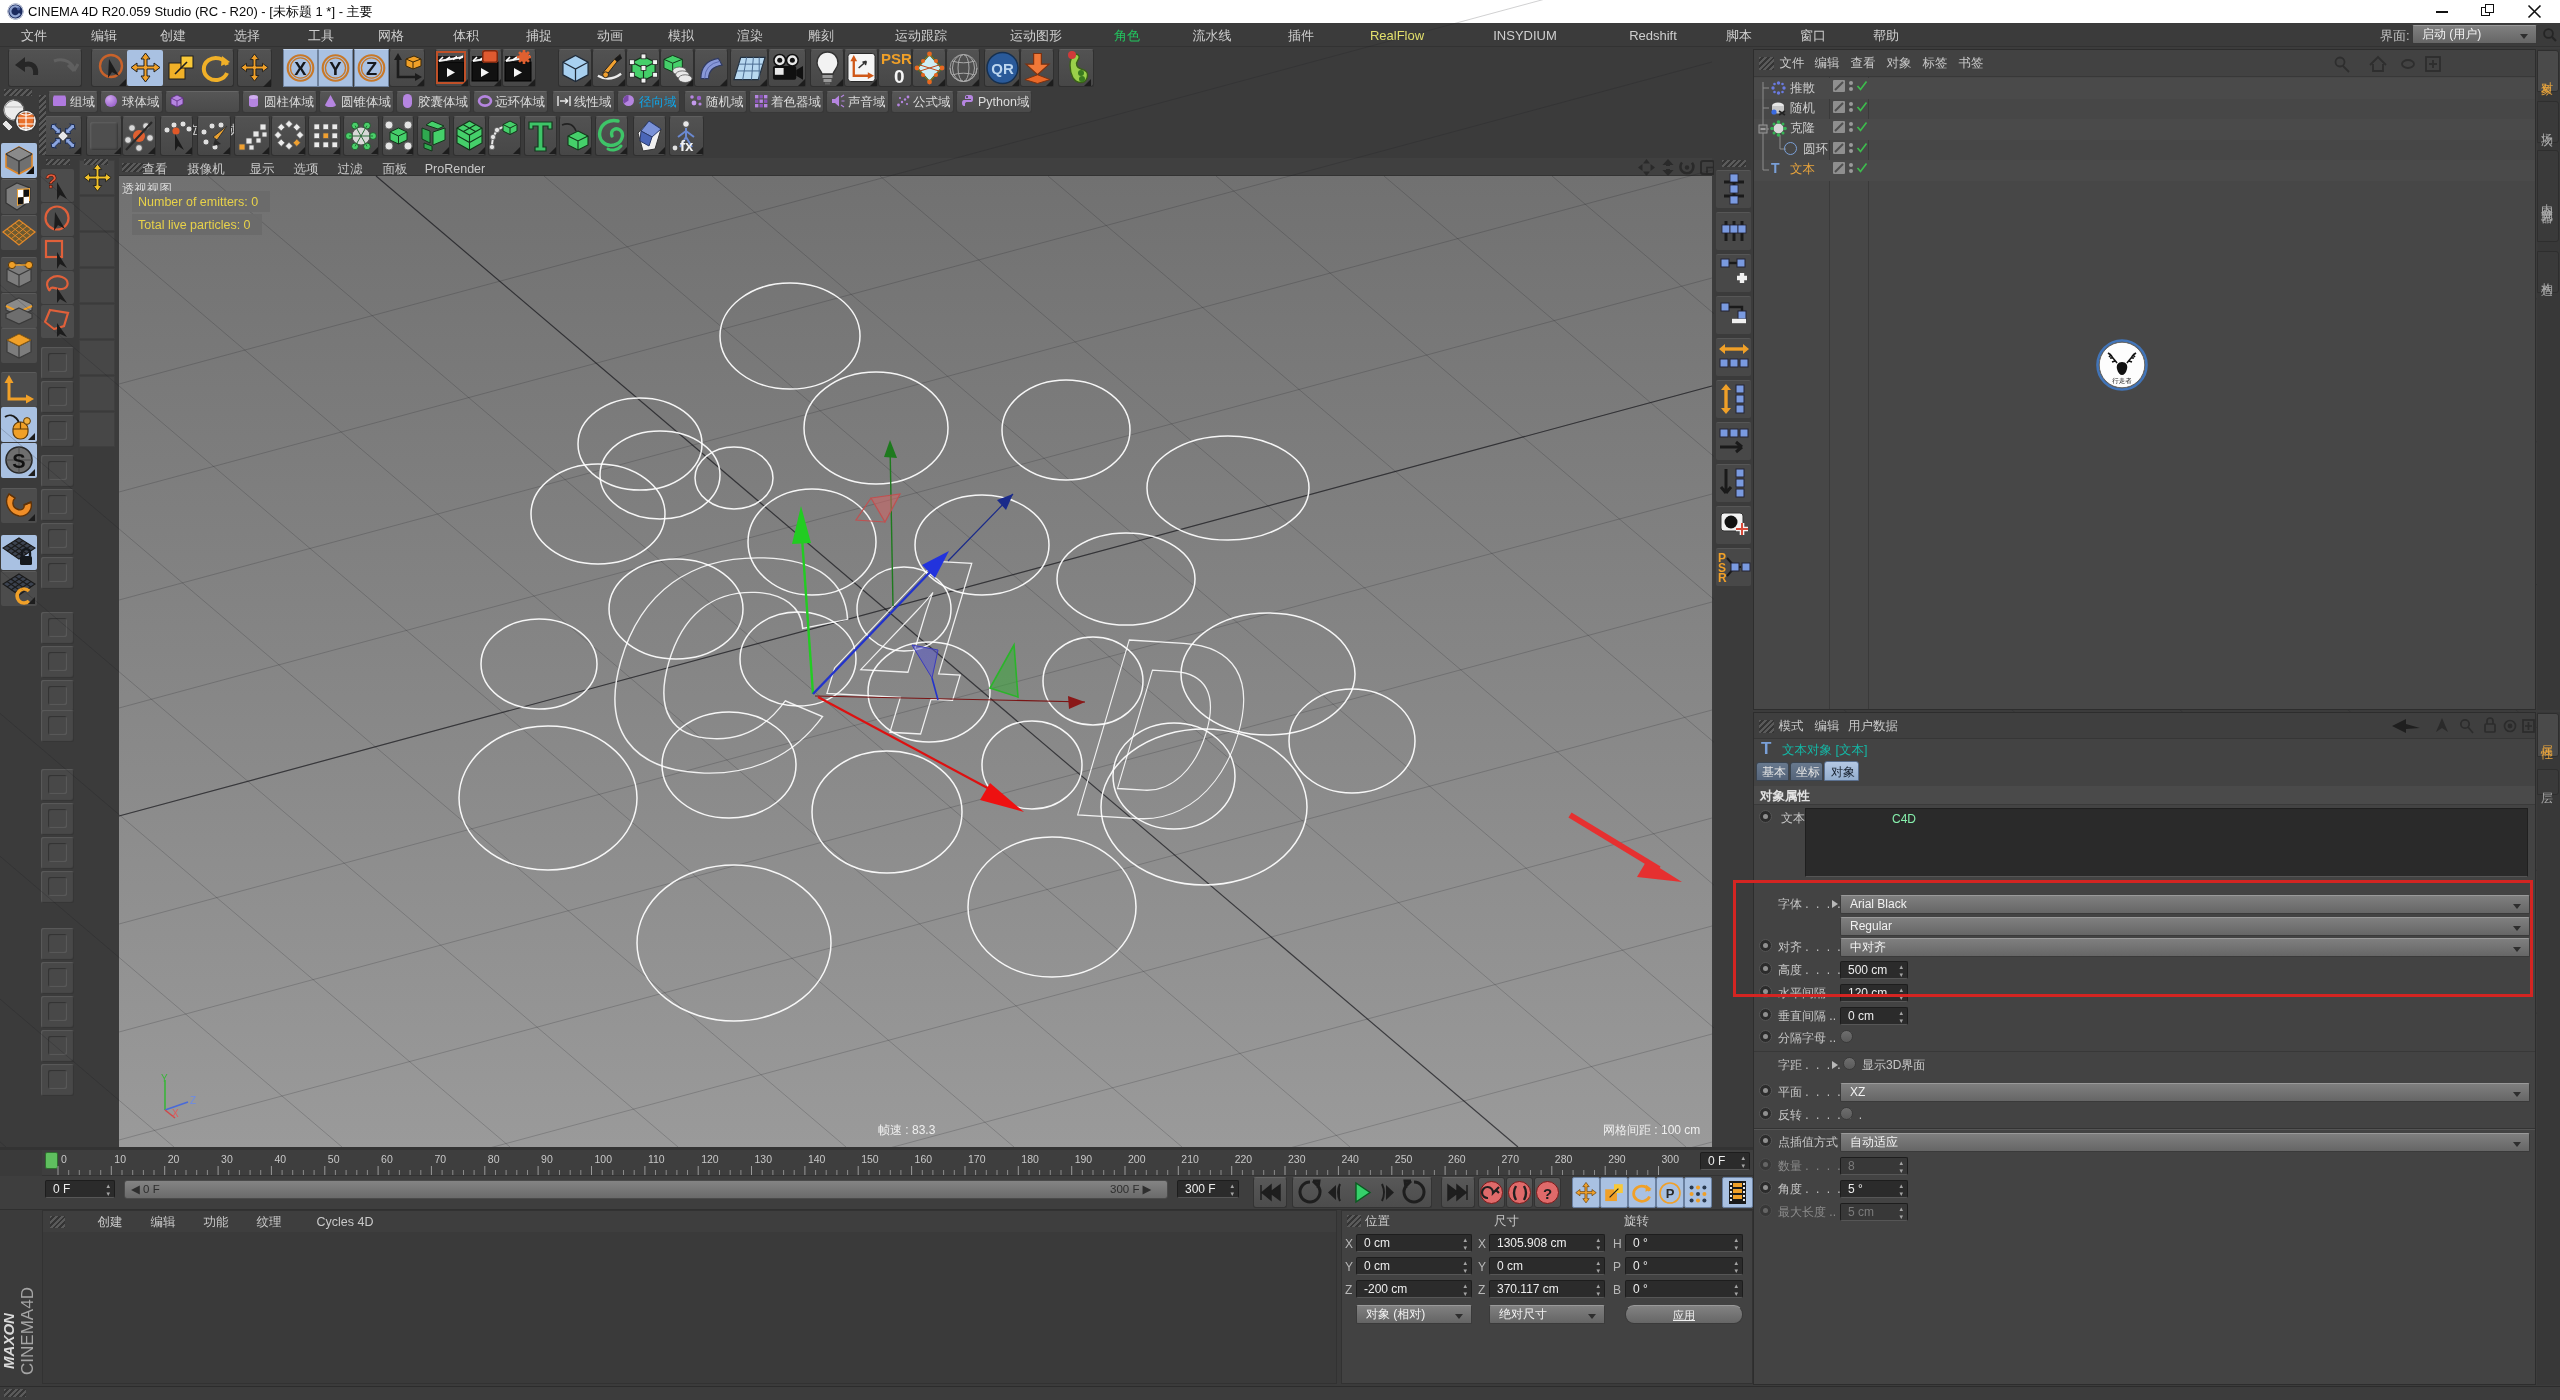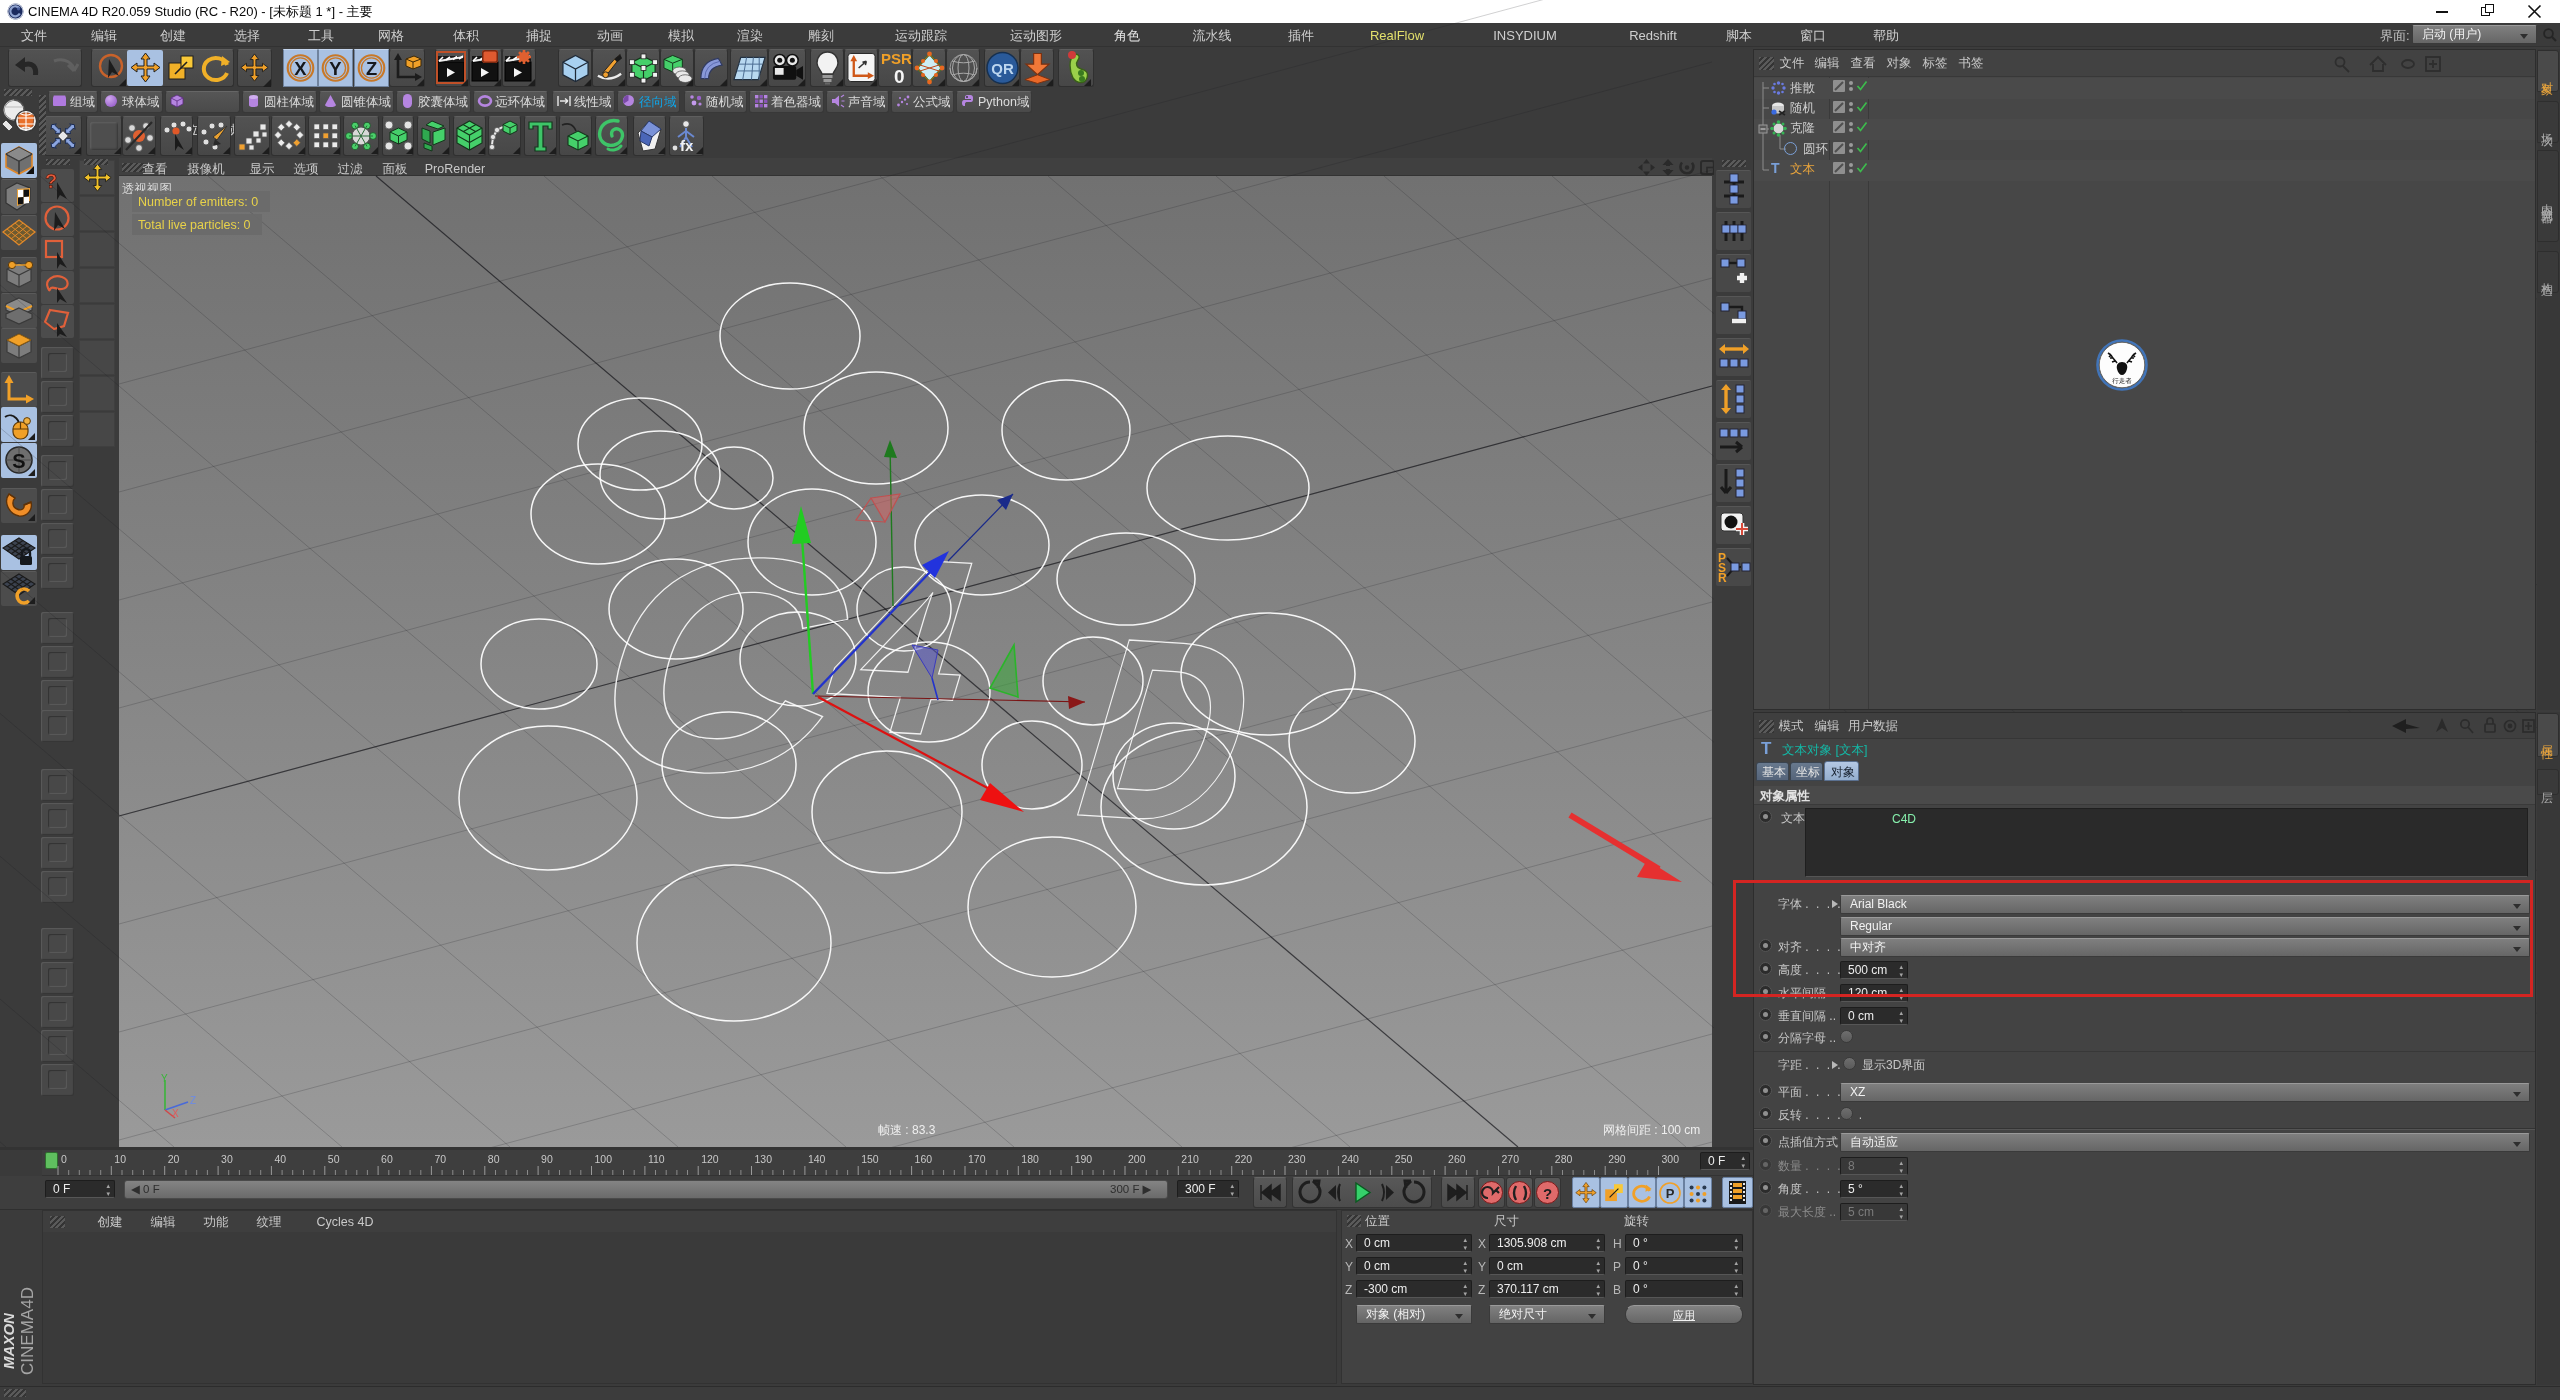--- a/index.html
+++ b/index.html
@@ -53,21 +53,21 @@
 <div class="tx" style="left:321px;top:29px;transform:translateX(-50%);color:#cfcfcf;">工具</div>
 <div class="tx" style="left:391px;top:29px;transform:translateX(-50%);color:#cfcfcf;">网格</div>
 <div class="tx" style="left:466px;top:29px;transform:translateX(-50%);color:#cfcfcf;">体积</div>
 <div class="tx" style="left:539px;top:29px;transform:translateX(-50%);color:#cfcfcf;">捕捉</div>
 <div class="tx" style="left:610px;top:29px;transform:translateX(-50%);color:#cfcfcf;">动画</div>
 <div class="tx" style="left:681px;top:29px;transform:translateX(-50%);color:#cfcfcf;">模拟</div>
 <div class="tx" style="left:750px;top:29px;transform:translateX(-50%);color:#cfcfcf;">渲染</div>
 <div class="tx" style="left:821px;top:29px;transform:translateX(-50%);color:#cfcfcf;">雕刻</div>
 <div class="tx" style="left:921px;top:29px;transform:translateX(-50%);color:#cfcfcf;">运动跟踪</div>
 <div class="tx" style="left:1036px;top:29px;transform:translateX(-50%);color:#cfcfcf;">运动图形</div>
-<div class="tx" style="left:1127px;top:29px;transform:translateX(-50%);color:#e5e5e5;text-align:center;">角色</div>
+<div class="tx" style="left:1127px;top:29px;transform:translateX(-50%);color:#22c55e;text-align:center;">角色</div>
 <div class="tx" style="left:1212px;top:29px;transform:translateX(-50%);color:#cfcfcf;">流水线</div>
 <div class="tx" style="left:1301px;top:29px;transform:translateX(-50%);color:#cfcfcf;">插件</div>
 <div class="tx" style="left:1397px;top:29px;transform:translateX(-50%);color:#e3e06c;">RealFlow</div>
 <div class="tx" style="left:1525px;top:29px;transform:translateX(-50%);color:#cfcfcf;">INSYDIUM</div>
 <div class="tx" style="left:1653px;top:29px;transform:translateX(-50%);color:#cfcfcf;">Redshift</div>
 <div class="tx" style="left:1739px;top:29px;transform:translateX(-50%);color:#cfcfcf;">脚本</div>
 <div class="tx" style="left:1813px;top:29px;transform:translateX(-50%);color:#cfcfcf;">窗口</div>
 <div class="tx" style="left:1886px;top:29px;transform:translateX(-50%);color:#cfcfcf;">帮助</div>
 <div class="tx" style="left:2380px;top:29px;color:#c0c0c0;">界面:</div>
 <div class="dd" style="left:2412px;top:25px;width:125px;height:19px;">启动 (用户)</div>
@@ -1553,21 +1553,21 @@
 <div class="num" style="left:1489px;top:1234px;width:116px;">1305.908 cm</div>
 <div class="tx" style="left:1613px;top:1238px;font-size:12px;color:#b8b8b8;">H</div>
 <div class="num" style="left:1625px;top:1234px;width:118px;">0 °</div>
 <div class="tx" style="left:1345px;top:1261px;font-size:12px;color:#b8b8b8;">Y</div>
 <div class="num" style="left:1356px;top:1257px;width:116px;">0 cm</div>
 <div class="tx" style="left:1478px;top:1261px;font-size:12px;color:#b8b8b8;">Y</div>
 <div class="num" style="left:1489px;top:1257px;width:116px;">0 cm</div>
 <div class="tx" style="left:1613px;top:1261px;font-size:12px;color:#b8b8b8;">P</div>
 <div class="num" style="left:1625px;top:1257px;width:118px;">0 °</div>
 <div class="tx" style="left:1345px;top:1284px;font-size:12px;color:#b8b8b8;">Z</div>
-<div class="num" style="left:1356px;top:1280px;width:116px;">-300 cm</div>
+<div class="num" style="left:1356px;top:1280px;width:116px;">-200 cm</div>
 <div class="tx" style="left:1478px;top:1284px;font-size:12px;color:#b8b8b8;">Z</div>
 <div class="num" style="left:1489px;top:1280px;width:116px;">370.117 cm</div>
 <div class="tx" style="left:1613px;top:1284px;font-size:12px;color:#b8b8b8;">B</div>
 <div class="num" style="left:1625px;top:1280px;width:118px;">0 °</div>
 <div class="dd" style="left:1356px;top:1305px;width:116px;background:linear-gradient(#808080,#646464);">对象 (相对)</div>
 <div class="dd" style="left:1489px;top:1305px;width:116px;background:linear-gradient(#808080,#646464);">绝对尺寸</div>
 <div class="abs" style="left:1625px;top:1305px;width:118px;height:19px;background:linear-gradient(#828282,#666);border:1px solid #3a3a3a;border-top-color:#9a9a9a;border-radius:9px;color:#f2f2f2;font-size:11px;line-height:18px;text-align:center;text-decoration:underline;">应用</div>
 <div class="abs" style="left:0;top:1386px;width:2560px;height:14px;background:#3c3c3c;border-top:1px solid #2c2c2c;"></div>
 <div class="grip" style="left:4px;top:1389px;width:22px;height:8px;"></div>
 </div>

